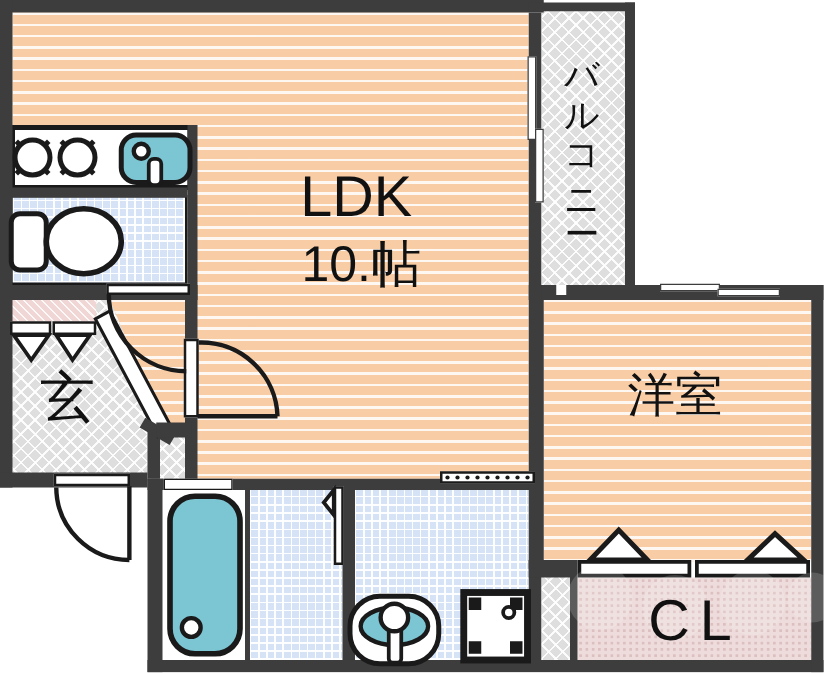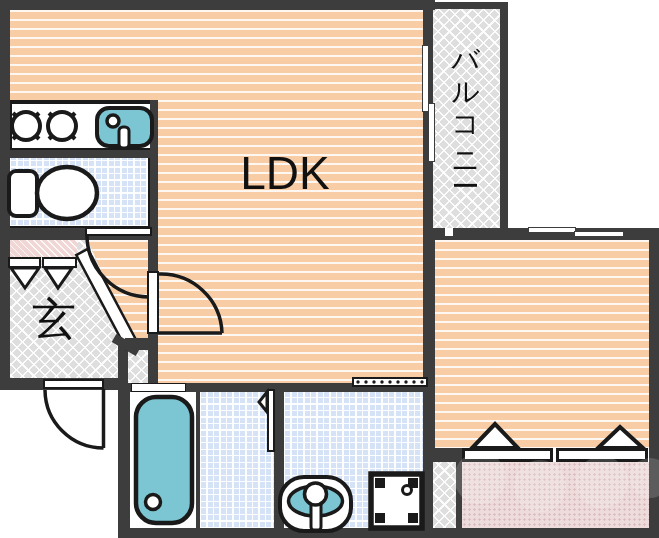--- a/index.html
+++ b/index.html
@@ -175,16 +175,19 @@
       <polygon points="11,268 39,268 25,288"></polygon>
       <polygon points="45,268 72,268 58,288"></polygon>
     </g>
 
     <g fill="#fff" stroke="#1a1a1a" stroke-width="4">
       <polygon points="472,448 518,448 495,424"></polygon>
       <polygon points="598,448 643,448 620,427"></polygon>
     </g>
   </svg>
 
-  <div class="lbl" style="left:285px;top:173px;font-size:46px;">LDK</div>
+  <div class="lbl" style="left:285px;top:157px;font-size:46px;">LDK</div>
+  <div class="lbl" style="left:289px;top:212px;font-size:40px;">10.帖</div>
+  <div class="lbl" style="left:540px;top:317px;font-size:38px;">洋室</div>
   <div class="lbl lbl-v" style="left:465px;top:28px;font-size:28px;letter-spacing:4px;">バルコニー</div>
   <div class="lbl" style="left:54px;top:319px;font-size:44px;">玄</div>
+  <div class="lbl" style="left:556px;top:496px;font-size:46px;letter-spacing:8px;">CL</div>
 </div>
 
 </body></html>

